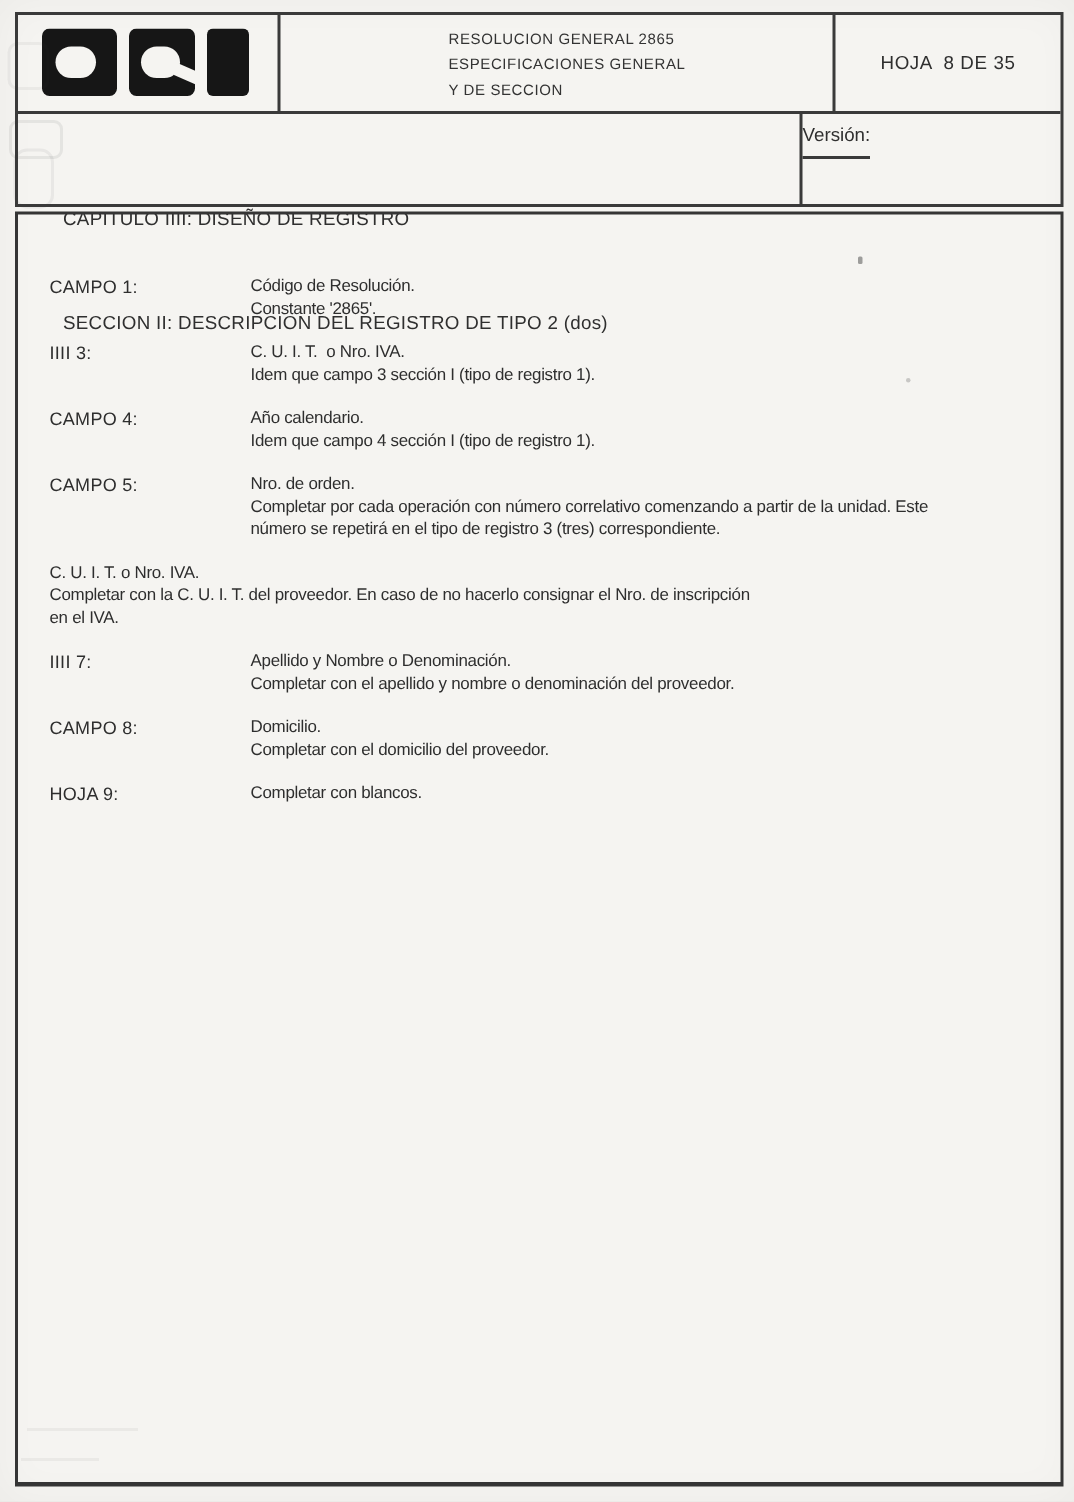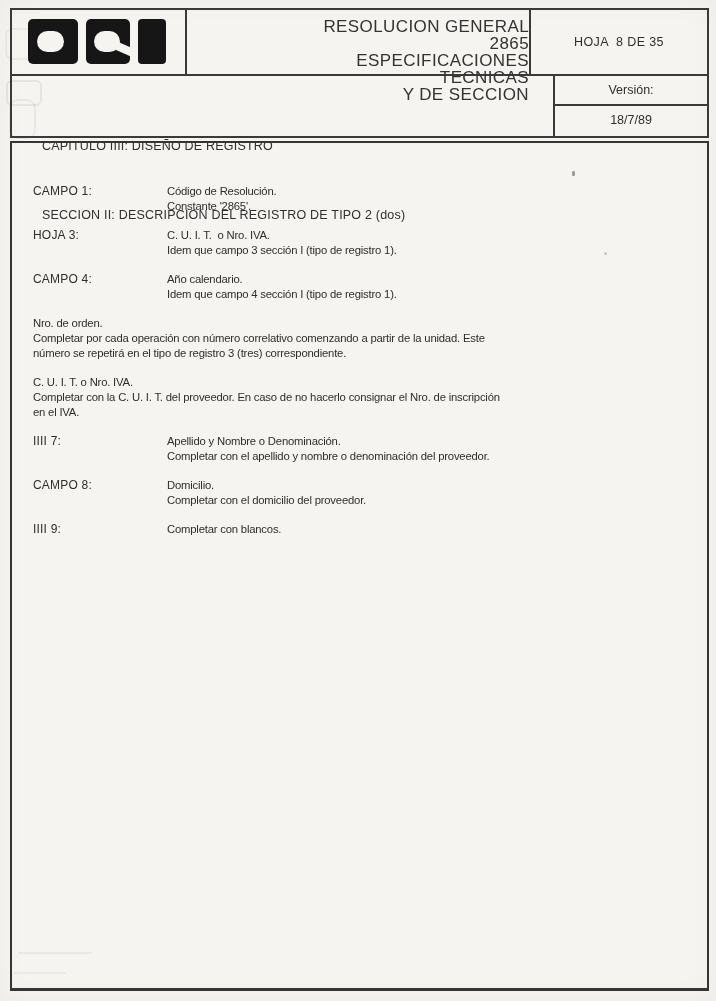--- a/index.html
+++ b/index.html
@@ -19,38 +19,38 @@
     width:699px; height:130px;
     border:2px solid #3a3a3a;
   }
   .hrow1 { display:flex; height:64px; }
   .logo-cell { width:175px; border-right:2px solid #3a3a3a; position:relative; }
   .logo-svg { position:absolute; left:16px; top:9px; }
   .sr { position:absolute; width:1px; height:1px; overflow:hidden; clip:rect(0 0 0 0); }
   .title-cell {
     flex:1; border-right:2px solid #3a3a3a;
     padding:8px 0 0 112px;
-    text-align:right;
-    font-size:17px; line-height:17px; letter-spacing:0.4px;
+    text-align:left;
+    font-size:10px; line-height:17px; letter-spacing:0.4px;
     color:#333;
   }
   .sheet-cell {
-    width:176px;
+    width:150px;
     display:flex; align-items:center; justify-content:center;
     font-size:12.5px; letter-spacing:0.4px; white-space:pre;
     color:#2f2f2f;
   }
   .hrow2 { display:flex; height:62px; border-top:2px solid #3a3a3a; }
   .chapter-cell {
     flex:1; border-right:2px solid #3a3a3a;
     padding:13px 0 0 30px;
     font-size:12.5px; line-height:23px; letter-spacing:0.2px;
     color:#2f2f2f; white-space:pre;
   }
-  .version-cell { width:152px; display:flex; flex-direction:column; }
+  .version-cell { width:172px; display:flex; flex-direction:row; }
   .version-label {
     height:30px; border-bottom:2px solid #3a3a3a;
     line-height:29px; text-align:center; font-size:12.5px; color:#2f2f2f;
   }
   .version-date { flex:1; line-height:28px; text-align:center; font-size:12.5px; color:#2f2f2f; }
   
   .body-box {
     position:absolute; left:10px; top:141px;
     width:699px; height:850px;
     border:2px solid #353535;
@@ -93,65 +93,65 @@
           <rect x="9" y="12" width="27" height="21" rx="10.5" fill="#f5f4f1"></rect>
           <rect x="58" y="0" width="44" height="45" rx="5" fill="#161616"></rect>
           <rect x="66" y="12" width="26" height="21" rx="10.5" fill="#f5f4f1"></rect>
           <polygon points="88,22 104,29 104,38 88,31" fill="#f5f4f1"></polygon>
           <rect x="110" y="0" width="28" height="45" rx="4" fill="#161616"></rect>
         </svg>
         <span class="sr">DGI</span>
       </div>
       <div class="title-cell">
         <div>RESOLUCION GENERAL 2865</div>
-        <div>ESPECIFICACIONES TECNICAS</div>
+        <div>ESPECIFICACIONES GENERAL</div>
         <div>Y DE SECCION</div>
       </div>
       <div class="sheet-cell">HOJA  8 DE 35</div>
     </div>
     <div class="hrow2">
       <div class="chapter-cell">
         <div>CAPITULO IIII: DISEÑO DE REGISTRO</div>
         <div>SECCION II: DESCRIPCION DEL REGISTRO DE TIPO 2 (dos)</div>
       </div>
       <div class="version-cell">
         <div class="version-label">Versión:</div>
-        <div class="version-date">18/7/89</div>
       </div>
     </div>
   </div>
 
   <div class="body-box">
 
     <div class="field-row">
       <div class="field-label">CAMPO 1:</div>
       <div class="field-desc">
         <div class="field-line">Código de Resolución.</div>
         <div class="field-line">Constante '2865'.</div>
       </div>
     </div>
 
 
     <div class="field-row">
-      <div class="field-label">HOJA 3:</div>
+      <div class="field-label">IIII 3:</div>
       <div class="field-desc">
         <div class="field-line">C. U. I. T.  o Nro. IVA.</div>
         <div class="field-line">Idem que campo 3 sección I (tipo de registro 1).</div>
       </div>
     </div>
 
     <div class="field-row">
       <div class="field-label">CAMPO 4:</div>
       <div class="field-desc">
         <div class="field-line">Año calendario.</div>
         <div class="field-line">Idem que campo 4 sección I (tipo de registro 1).</div>
       </div>
     </div>
 
     <div class="field-row">
+      <div class="field-label">CAMPO 5:</div>
       <div class="field-desc">
         <div class="field-line">Nro. de orden.</div>
         <div class="field-line">Completar por cada operación con número correlativo comenzando a partir de la unidad. Este</div>
         <div class="field-line">número se repetirá en el tipo de registro 3 (tres) correspondiente.</div>
       </div>
     </div>
 
     <div class="field-row">
       <div class="field-desc">
         <div class="field-line">C. U. I. T. o Nro. IVA.</div>
@@ -170,21 +170,21 @@
 
     <div class="field-row">
       <div class="field-label">CAMPO 8:</div>
       <div class="field-desc">
         <div class="field-line">Domicilio.</div>
         <div class="field-line">Completar con el domicilio del proveedor.</div>
       </div>
     </div>
 
     <div class="field-row">
-      <div class="field-label">IIII 9:</div>
+      <div class="field-label">HOJA 9:</div>
       <div class="field-desc">
         <div class="field-line">Completar con blancos.</div>
       </div>
     </div>
 
   </div>
 
   <div class="ghost g1"></div>
   <div class="ghost g2"></div>
   <div class="ghost g3"></div>

